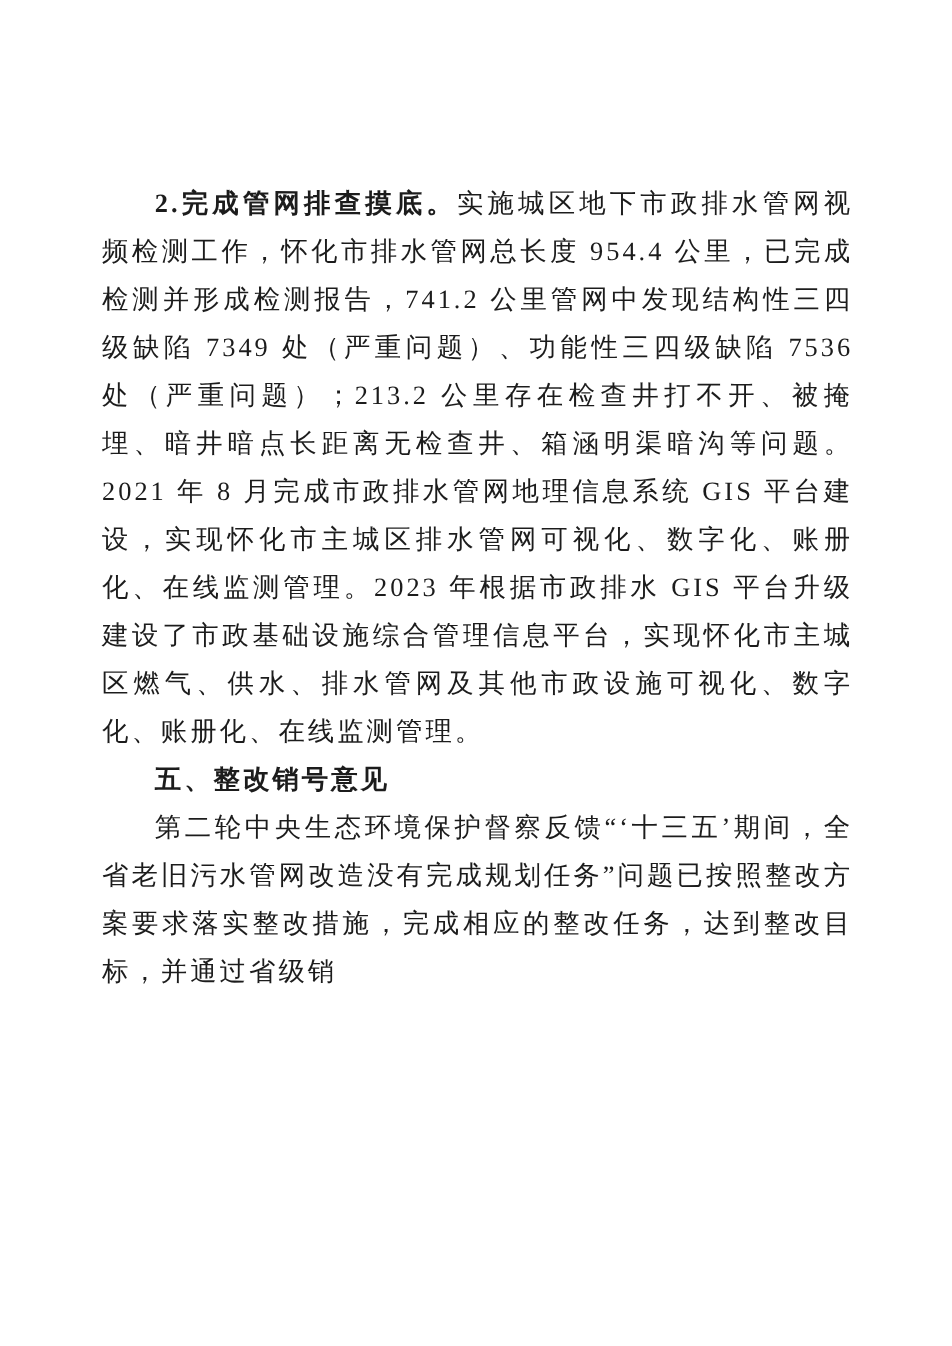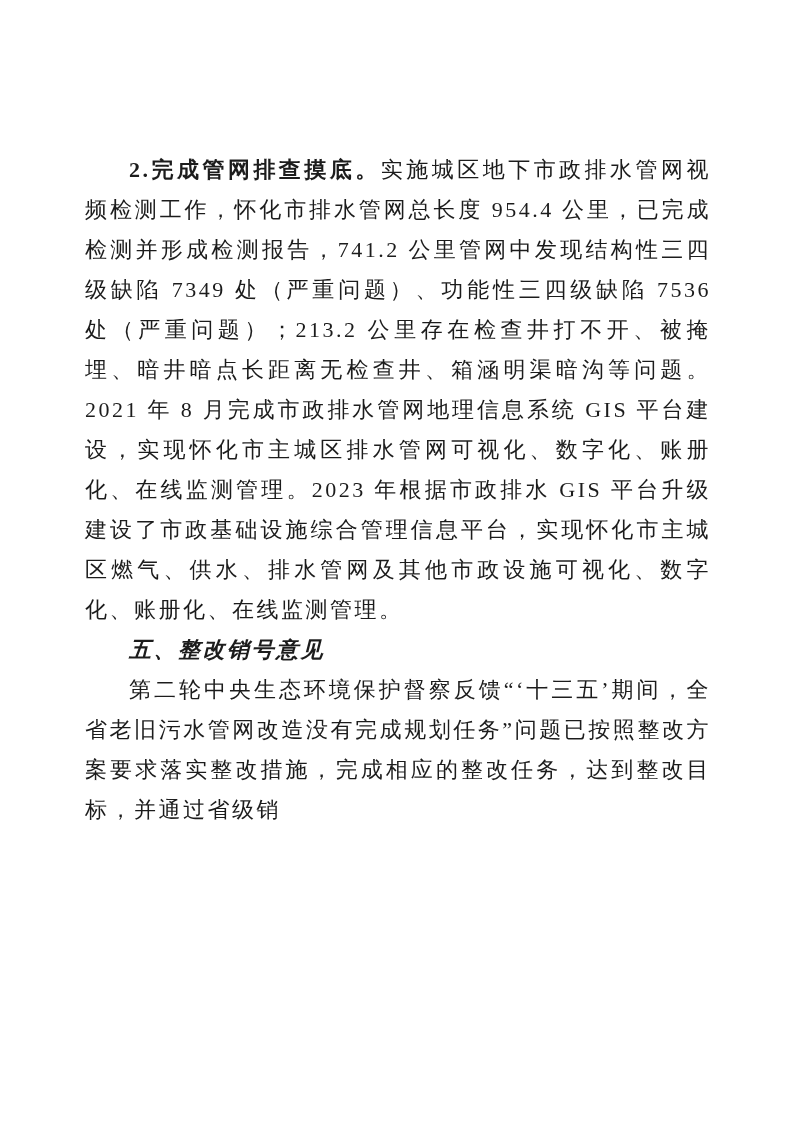--- a/index.html
+++ b/index.html
@@ -34,21 +34,20 @@
     font-weight: 700;
   }
   .section-heading {
     margin: 0;
     font-size: 22px;
     line-height: 40px;
     font-weight: 700;
     text-indent: 44px;
     letter-spacing: 2.5px;
     font-family: "Liberation Sans", "DejaVu Sans", sans-serif;
-    font-style: italic;
   }
   .page-footer {
     position: absolute;
     top: 1021px;
     right: 90px;
     display: flex;
     align-items: center;
     gap: 13px;
     font-size: 20px;
     line-height: 28px;

